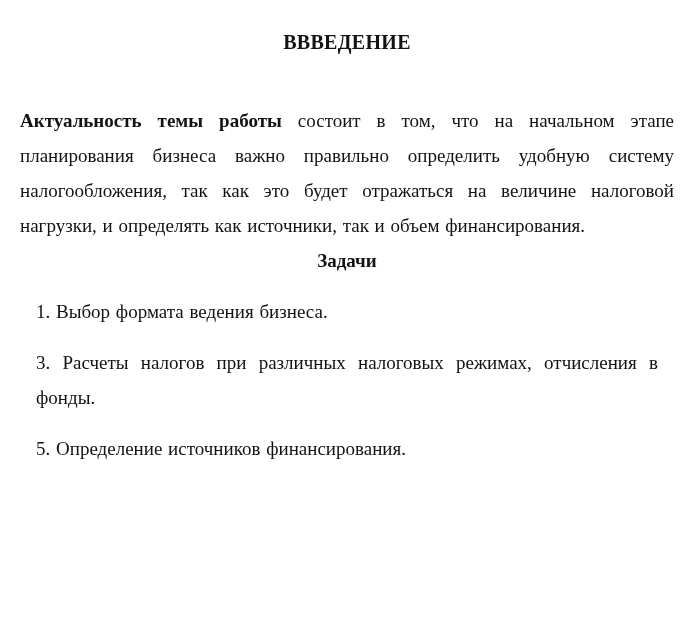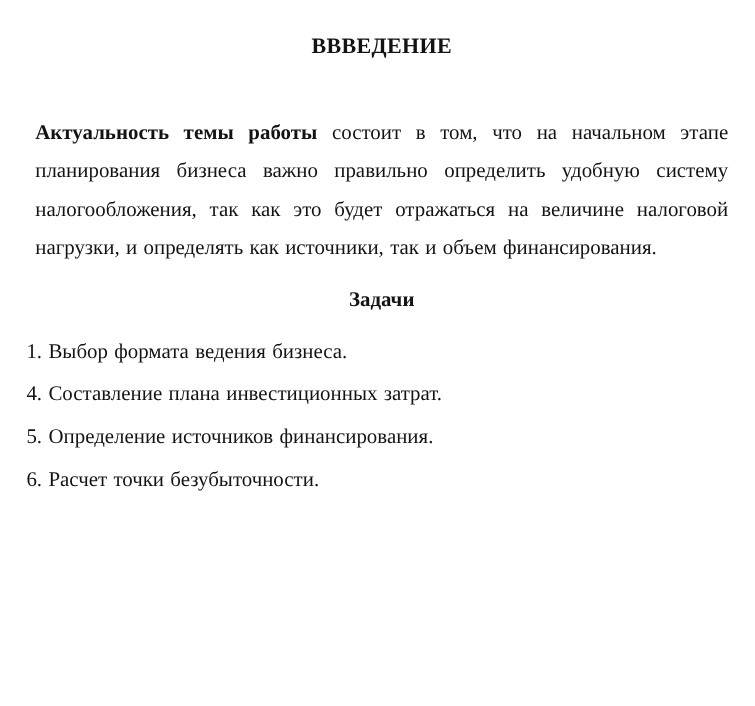--- a/index.html
+++ b/index.html
@@ -24,35 +24,35 @@
     font-size: 20px;
     font-weight: bold;
     text-align: center;
     margin: 0 0 49px 0;
     line-height: 24px;
     letter-spacing: 0.3px;
   }
   .para {
     font-size: 19px;
     line-height: 35px;
-    margin: 12px;
+    margin: 0;
     text-align: justify;
     word-spacing: 1px;
   }
   .para .lead {
     font-weight: bold;
   }
   .para.heading {
     font-weight: bold;
     text-align: center;
   }
   .task {
     font-size: 19px;
     line-height: 35px;
-    margin: 4px;
+    margin: 16px;
     text-align: justify;
     word-spacing: 1px;
   }
 </style>
 </head>
 <body>
 
 <main class="page">
 
   <h1 class="doc-title">ВВВЕДЕНИЕ</h1>
@@ -61,20 +61,19 @@
     <span class="lead">Актуальность темы работы</span>
     <span>состоит в том, что на начальном этапе планирования бизнеса важно правильно определить удобную систему налогообложения, так как это будет отражаться на величине налоговой нагрузки, и определять как источники, так и объем финансирования.</span>
   </p>
 
 
   <p class="para heading">Задачи</p>
 
   <p class="task">1. Выбор формата ведения бизнеса.</p>
 
 
+  <p class="task">3. Расчеты налогов при различных налоговых режимах, отчисления в фонды.</p>
 
-  <p class="task">4. Составление плана инвестиционных затрат.</p>
 
   <p class="task">5. Определение источников финансирования.</p>
 
-  <p class="task">6. Расчет точки безубыточности.</p>
 
 </main>
 
 </body></html>

